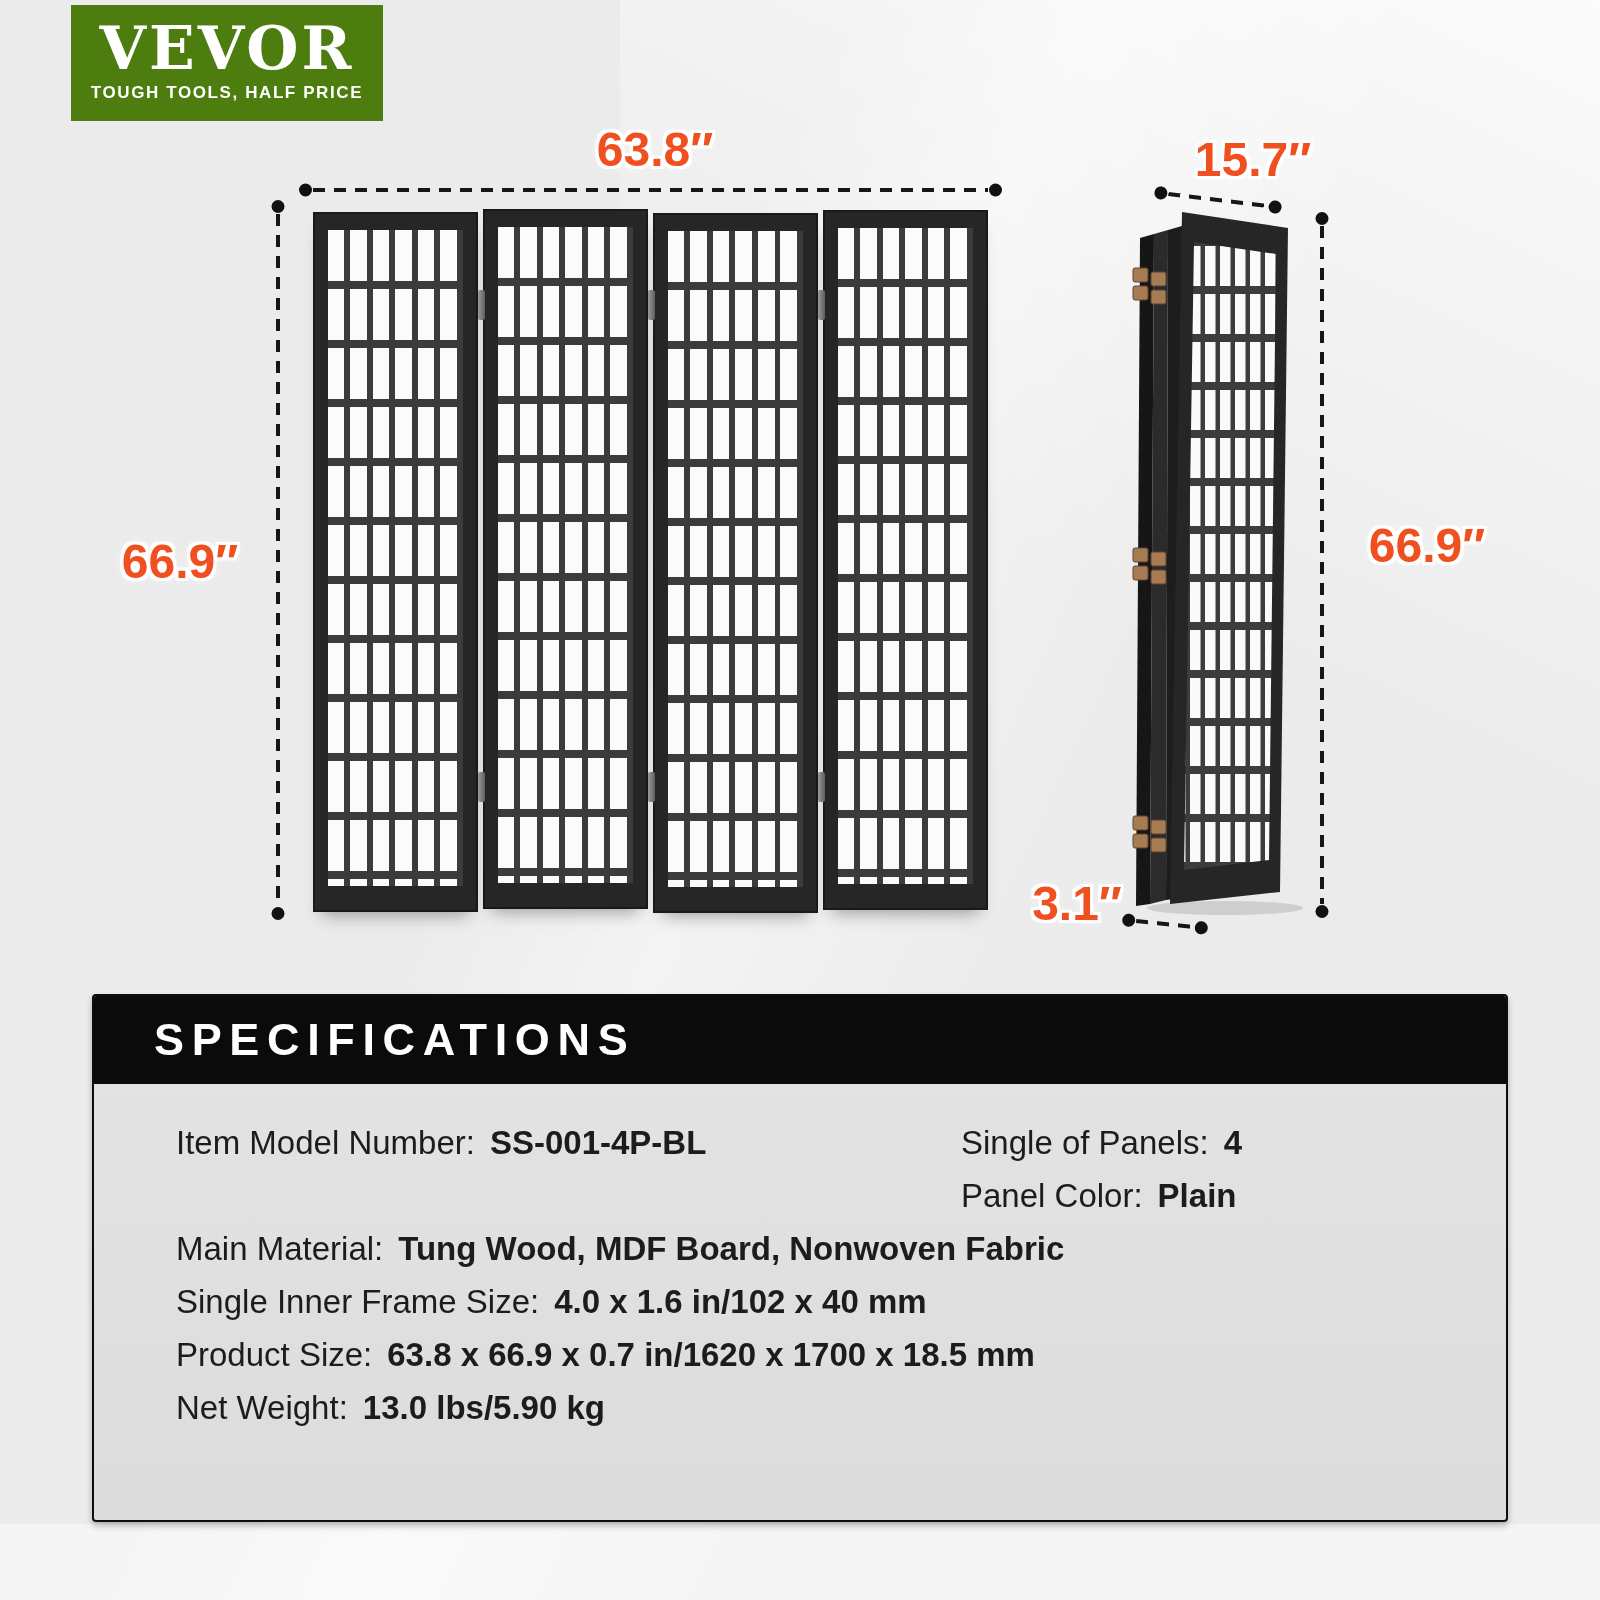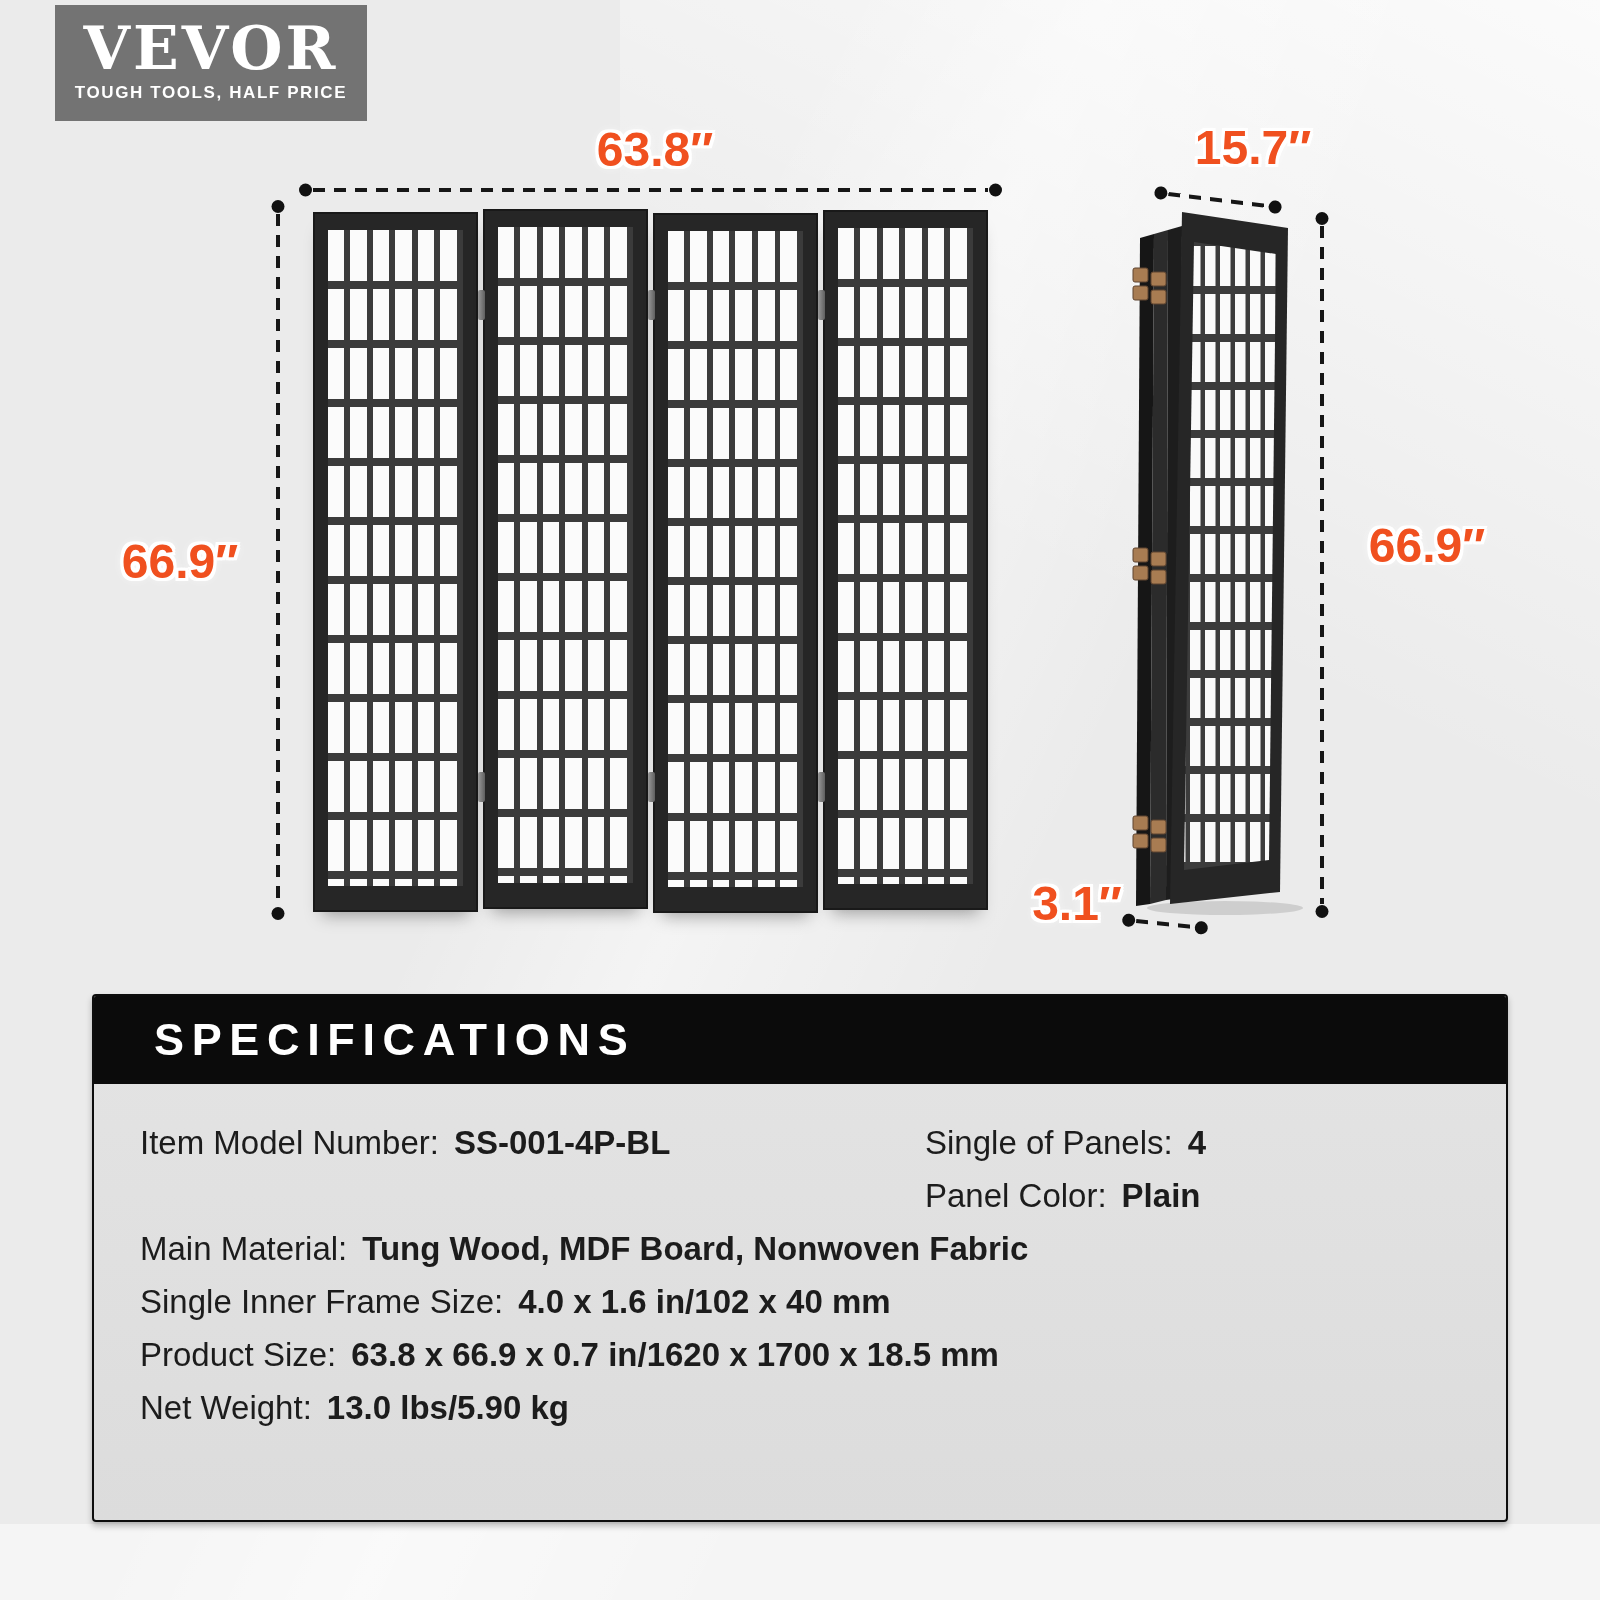--- a/index.html
+++ b/index.html
@@ -9,35 +9,35 @@
   .canvas { position:relative; width:1600px; height:1600px; background:#ebebeb; }
 
   
   .bg-tr   { position:absolute; right:0; top:0; width:980px; height:1050px;
              background:linear-gradient(205deg, rgba(255,255,255,.8) 0%, rgba(255,255,255,0) 55%); }
   .bg-diag { position:absolute; inset:0;
              background:linear-gradient(115deg, rgba(255,255,255,0) 36%, rgba(255,255,255,.45) 47%, rgba(255,255,255,0) 62%); }
   .bg-bot  { position:absolute; left:0; top:1524px; width:1600px; height:76px; background:rgba(255,255,255,.5); }
 
   
-  .logo { position:absolute; left:55px; top:5px; width:312px; height:116px;
-          background:#737373; color:#fff; text-align:center; }
+  .logo { position:absolute; left:71px; top:5px; width:312px; height:116px;
+          background:#4d7c0f; color:#fff; text-align:center; }
   .logo-name { font-family:"DejaVu Serif", serif; font-weight:700; font-size:60px;
                line-height:74px; letter-spacing:3px; margin-top:6px; }
   .logo-tag  { font-weight:700; font-size:17px; letter-spacing:1.6px; margin-top:-2px; }
 
   
   .dim { position:absolute; color:#F0501F; font-weight:700; font-size:48px; text-align:center;
          text-shadow:-3px -3px 0 #fff, 0 -3px 0 #fff, 3px -3px 0 #fff,
                      -3px 0 0 #fff, 3px 0 0 #fff,
                      -3px 3px 0 #fff, 0 3px 0 #fff, 3px 3px 0 #fff,
                      0 0 12px rgba(255,255,255,.95); }
   .dim-front-width { left:550px; top:122px; width:210px; }
   .dim-front-height{ left:100px; top:534px; width:160px; }
-  .dim-side-width  { left:1158px; top:120px; width:190px; }
+  .dim-side-width  { left:1158px; top:132px; width:190px; }
   .dim-side-height { left:1342px; top:518px; width:170px; }
   .dim-side-depth  { left:1012px; top:876px; width:130px; }
 
   
   .hline { position:absolute; height:4px;
            background:repeating-linear-gradient(90deg,#161616 0 12px, transparent 12px 21px); }
   .vline { position:absolute; width:4px;
            background:repeating-linear-gradient(180deg,#161616 0 12px, transparent 12px 21px); }
   .dot { position:absolute; width:13px; height:13px; border-radius:50%; background:#111; }
   .hline .dot { top:50%; transform:translateY(-50%); }
@@ -69,21 +69,21 @@
   
   .side-view { position:absolute; left:1130px; top:198px; width:190px; height:720px; }
 
   
   .spec-box { position:absolute; left:92px; top:994px; width:1416px; height:528px;
               border:2px solid #0d0d0d; border-radius:4px; overflow:hidden;
               background:linear-gradient(180deg,#e4e4e4,#dcdcdc);
               box-shadow:0 4px 6px rgba(0,0,0,.25); }
   .spec-head { height:88px; background:#0b0b0b; display:flex; align-items:center; padding-left:60px; }
   .spec-title { color:#fff; font-size:45px; font-weight:600; letter-spacing:.17em; }
-  .spec-body { padding:32px 36px 0 46px; color:#1c1c1c; }
+  .spec-body { padding:32px 36px 0 46px; color:#1c1c1c;margin-left:36px; }
   .srow { position:relative; height:53px; line-height:53px; font-size:33px; white-space:nowrap; }
   .srow .rcell { position:absolute; left:785px; top:0; }
   .lbl { font-weight:400; margin-right:15px; }
   .val { font-weight:700; }
 </style>
 </head>
 <body>
 
 <div class="canvas">
 

